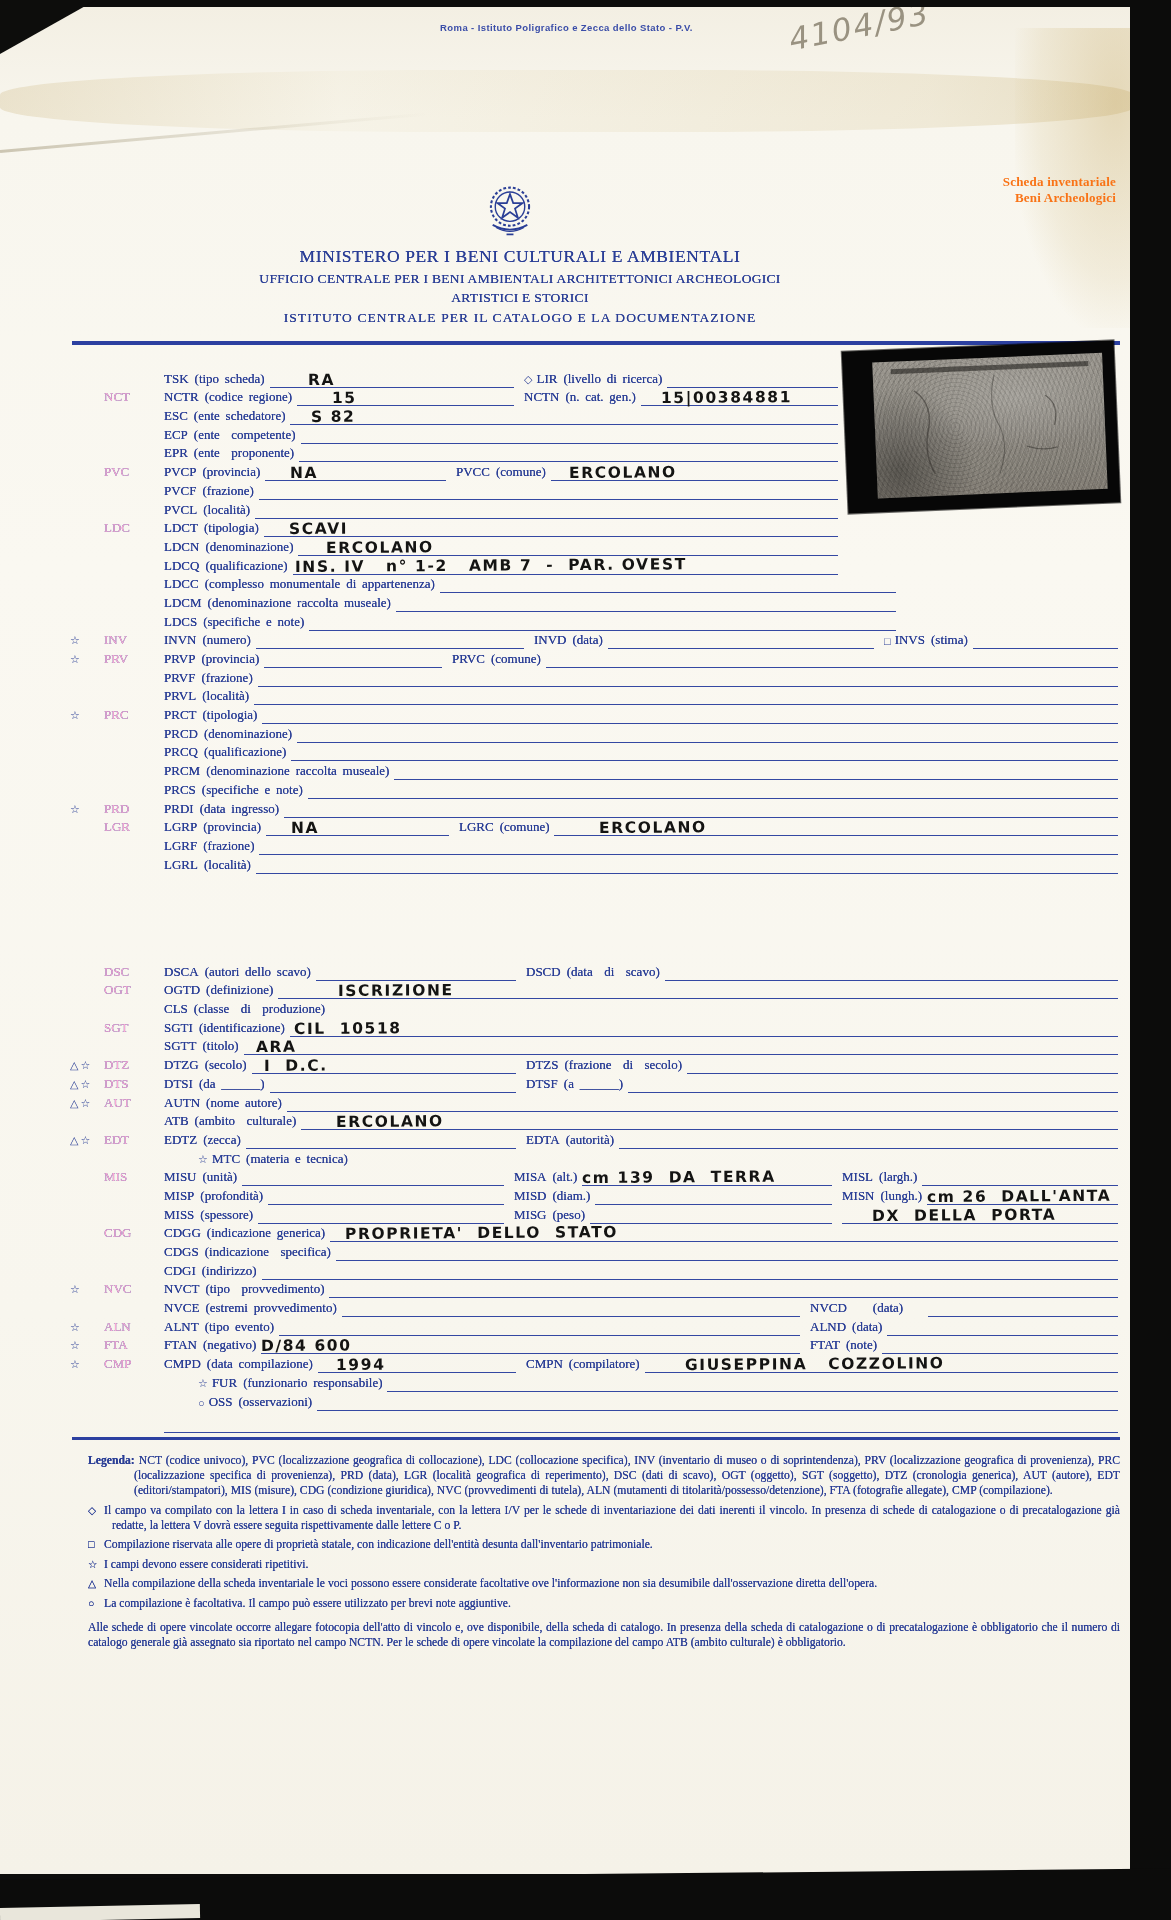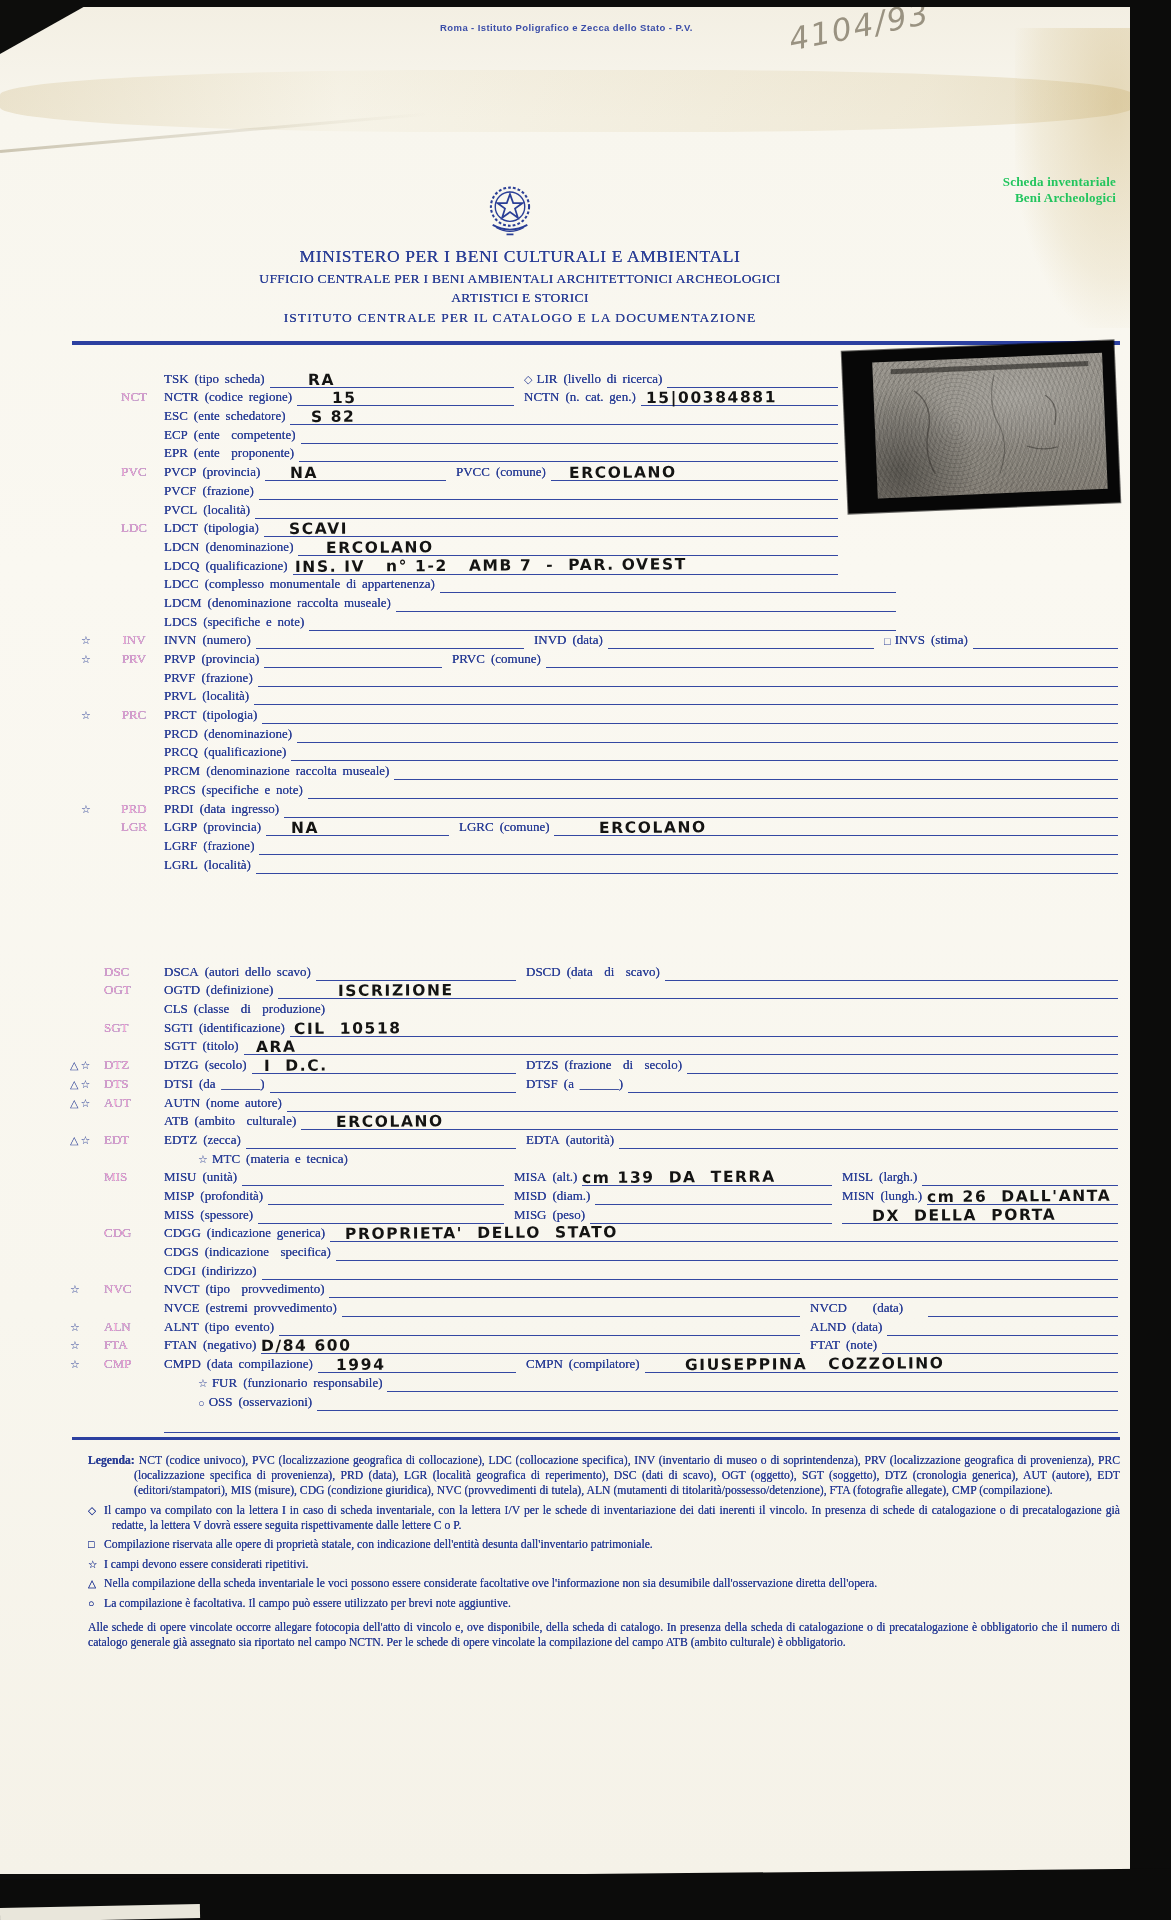--- a/index.html
+++ b/index.html
@@ -21,33 +21,33 @@
   .right-strip{position:absolute;left:1130px;top:0;width:41px;height:1920px;background:#0c0c0b;}
   .bottom-band{position:absolute;left:-12px;top:1874px;width:1210px;height:60px;background:#0c0c0b;
     transform:rotate(-0.55deg);}
   .bottom-white{position:absolute;left:0;top:1906px;width:200px;height:14px;background:#e9e6db;
     transform:rotate(-1.2deg);}
   .printer{position:absolute;left:0;top:22px;width:1133px;text-align:center;
     font-family:"Liberation Sans",sans-serif;font-size:9.5px;font-weight:bold;color:#3a4da8;letter-spacing:.4px;}
   .pencil{position:absolute;left:788px;top:8px;font-family:"DejaVu Sans",sans-serif;
     font-size:31px;color:#8a8270;transform:rotate(-11deg);letter-spacing:2px;font-style:italic;opacity:.85;}
   .cardtype{position:absolute;right:55px;top:174px;text-align:right;font-size:13px;font-weight:bold;
-    color:#22c55e;line-height:16px;letter-spacing:.2px;}
+    color:#f97316;line-height:16px;letter-spacing:.2px;}
   .emblem{position:absolute;left:484px;top:182px;width:52px;height:58px;}
   .hcenter{position:absolute;left:-45px;width:1130px;text-align:center;color:#2a3e96;}
   .ministry{top:246px;font-size:17.5px;letter-spacing:.6px;font-weight:500;
     text-shadow:0 0 .5px #2a3e96;}
   .office{top:271px;font-size:13.5px;letter-spacing:.3px;text-shadow:0 0 .4px #2a3e96;}
   .office2{top:290px;font-size:13.5px;letter-spacing:.3px;text-shadow:0 0 .4px #2a3e96;}
   .institute{top:310px;font-size:13.5px;letter-spacing:1.1px;text-shadow:0 0 .4px #2a3e96;}
   .rule{position:absolute;left:72px;top:341px;width:1048px;height:3.5px;background:#2c40a0;}
   .rule2{position:absolute;left:72px;top:1437px;width:1048px;height:3px;background:#2c40a0;}
 
   .form-block{position:absolute;left:70px;width:1048px;}
-  #block1{top:369px;text-align:center;}
+  #block1{top:369px;}
   #block2{top:962px;}
   .row{display:flex;align-items:flex-end;height:18.7px;position:relative;}
   .row.short{padding-right:280px;}
   .row.short2{padding-right:222px;}
   .row.pl34{padding-left:34px;}
   .row.mt4{margin-top:4px;}
   .sym{width:34px;flex-shrink:0;font-size:11px;color:#2a3e96;padding-bottom:2px;letter-spacing:2px;}
   .sec{width:60px;flex-shrink:0;font-size:13px;color:#f9a8d4;padding-bottom:1px;
     text-shadow:0 0 .4px #2a3e96;}
   .field{display:flex;align-items:flex-end;min-width:0;}
@@ -142,21 +142,21 @@
           <span class="code">NCTR</span>
           <span class="label">(codice regione)</span>
           <span class="lineBox">
             <span class="val" style="left: 35px;">15</span>
           </span>
         </span>
         <span class="field" style="flex: 1 1 0%;">
           <span class="code">NCTN</span>
           <span class="label">(n. cat. gen.)</span>
           <span class="lineBox">
-            <span class="val" style="left: 5px;">15|00384881</span>
+            <span class="val" style="left: 20px;">15|00384881</span>
           </span>
         </span>
       </div>
       <div class="row short">
         <span class="sym"></span>
         <span class="sec"></span>
         <span class="field" style="flex: 1 1 0%;">
           <span class="code">ESC</span>
           <span class="label">(ente schedatore)</span>
           <span class="lineBox">

